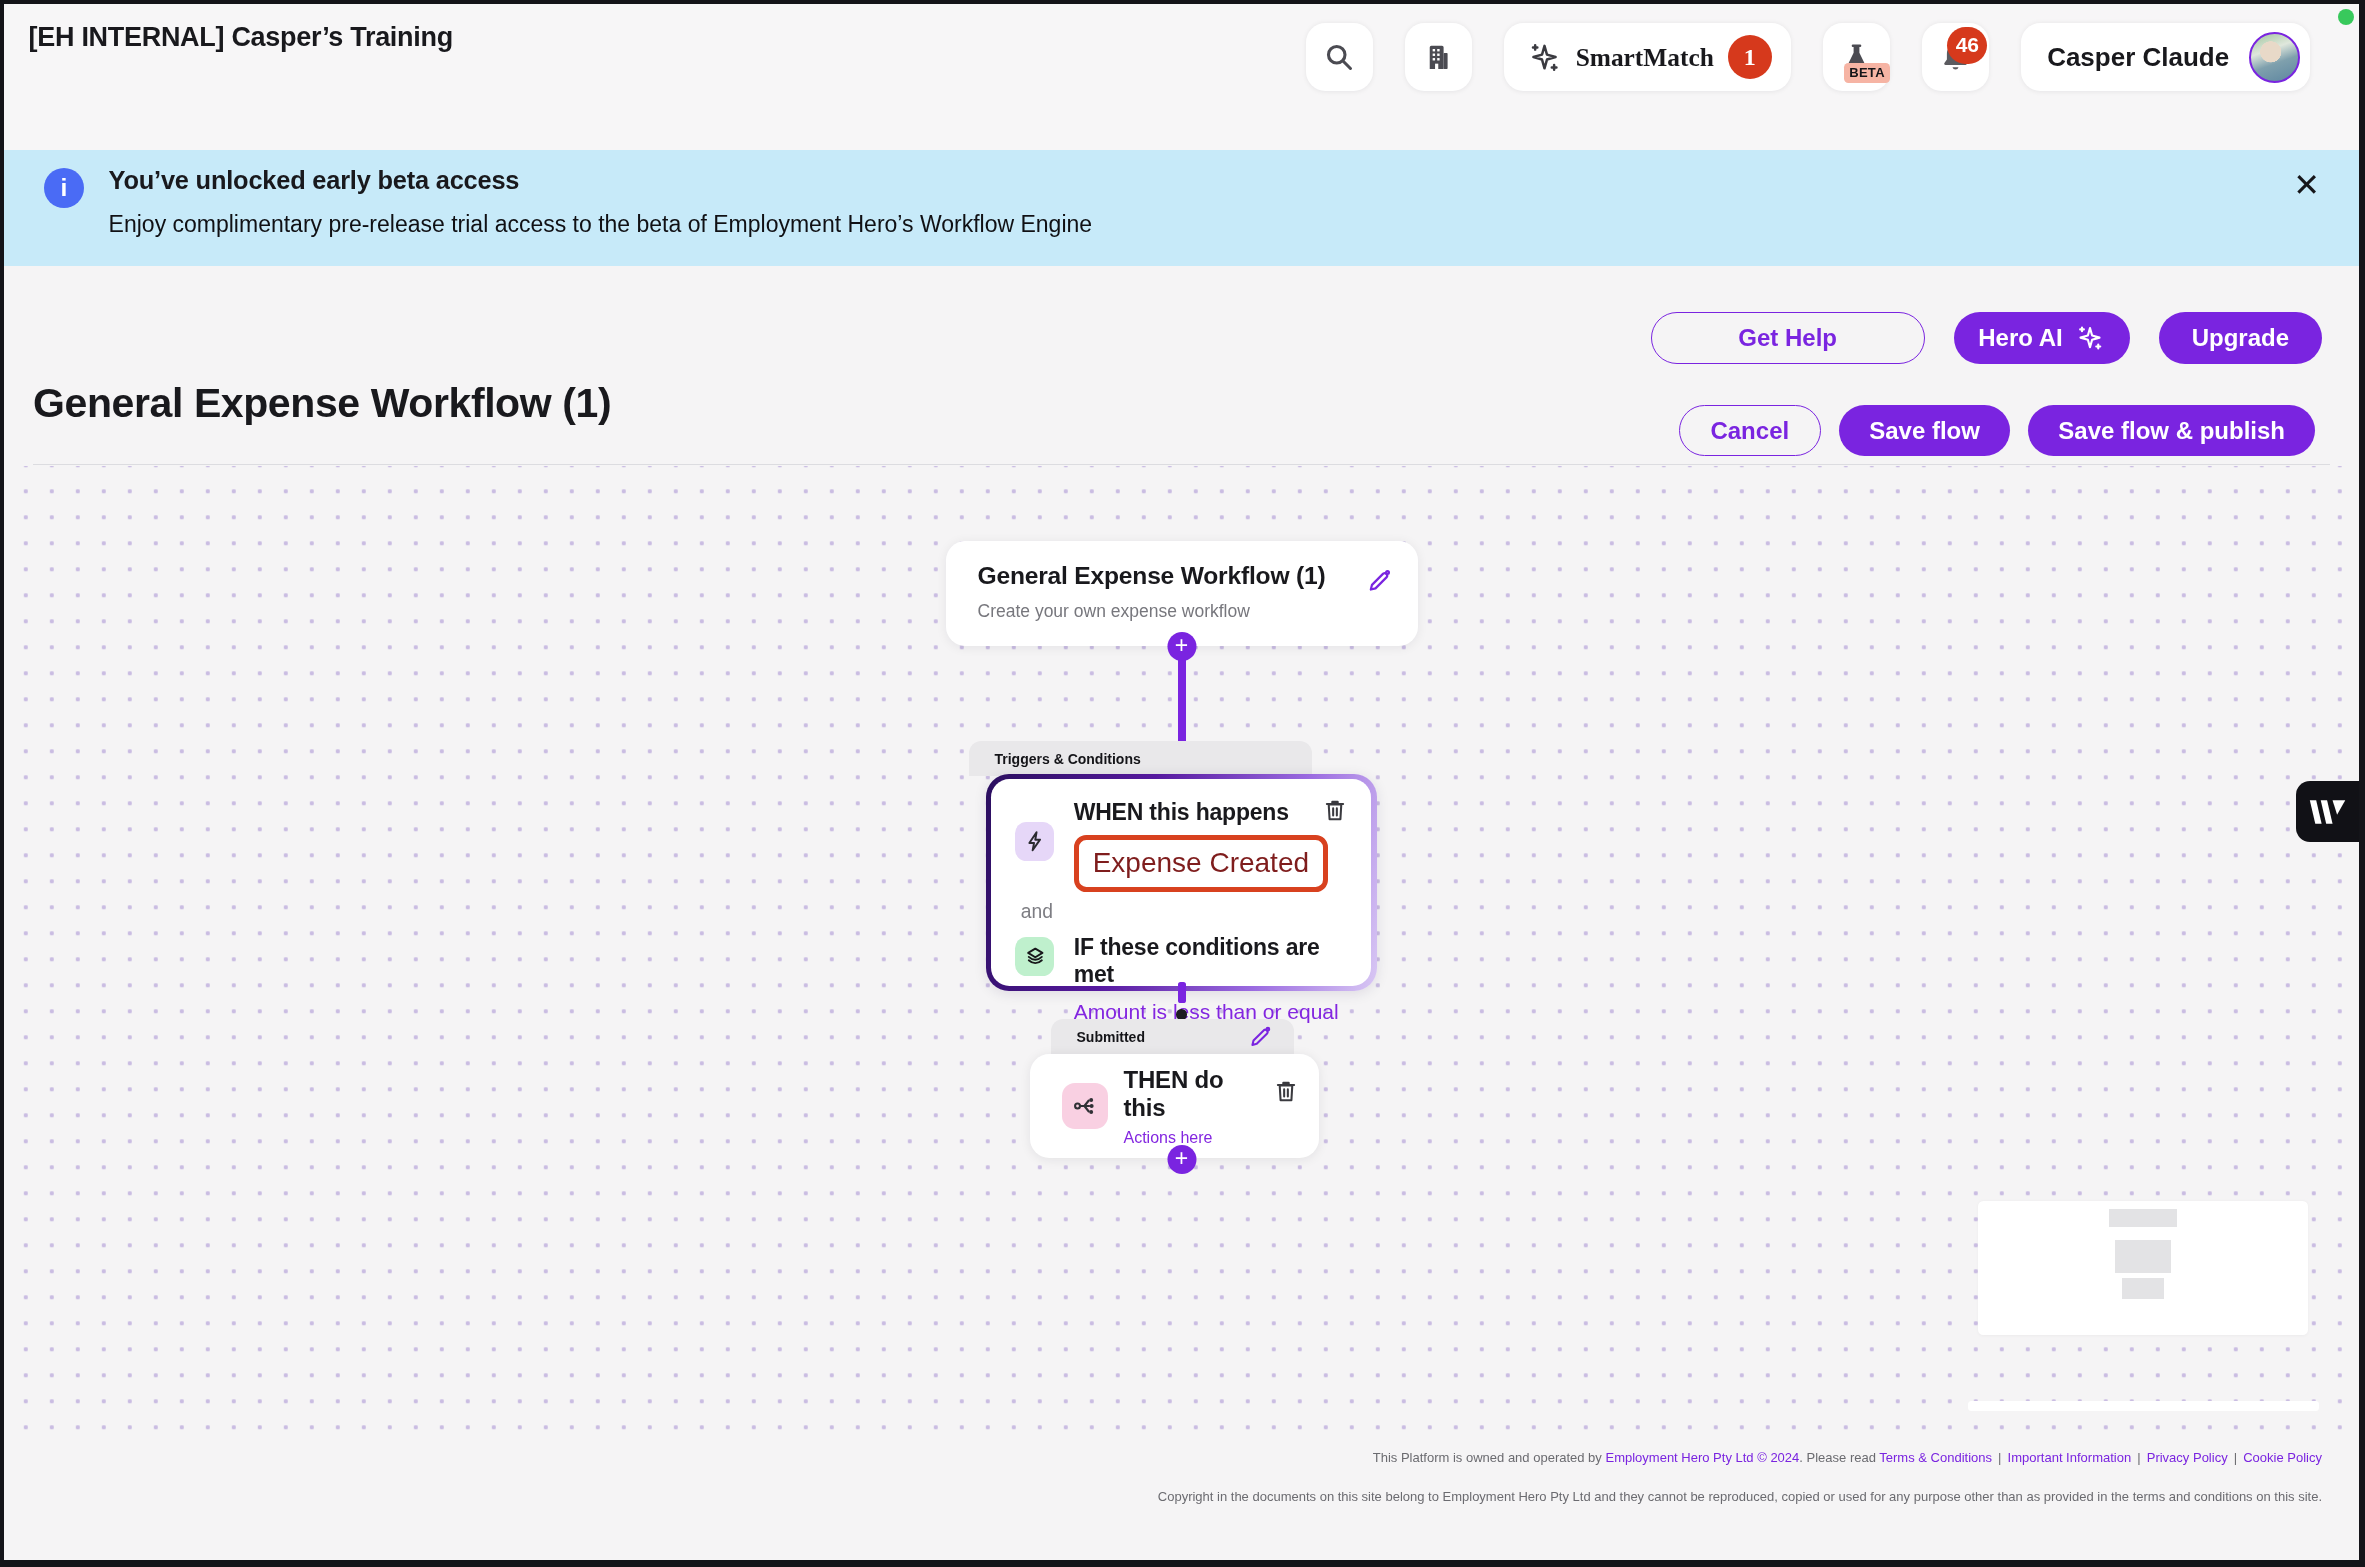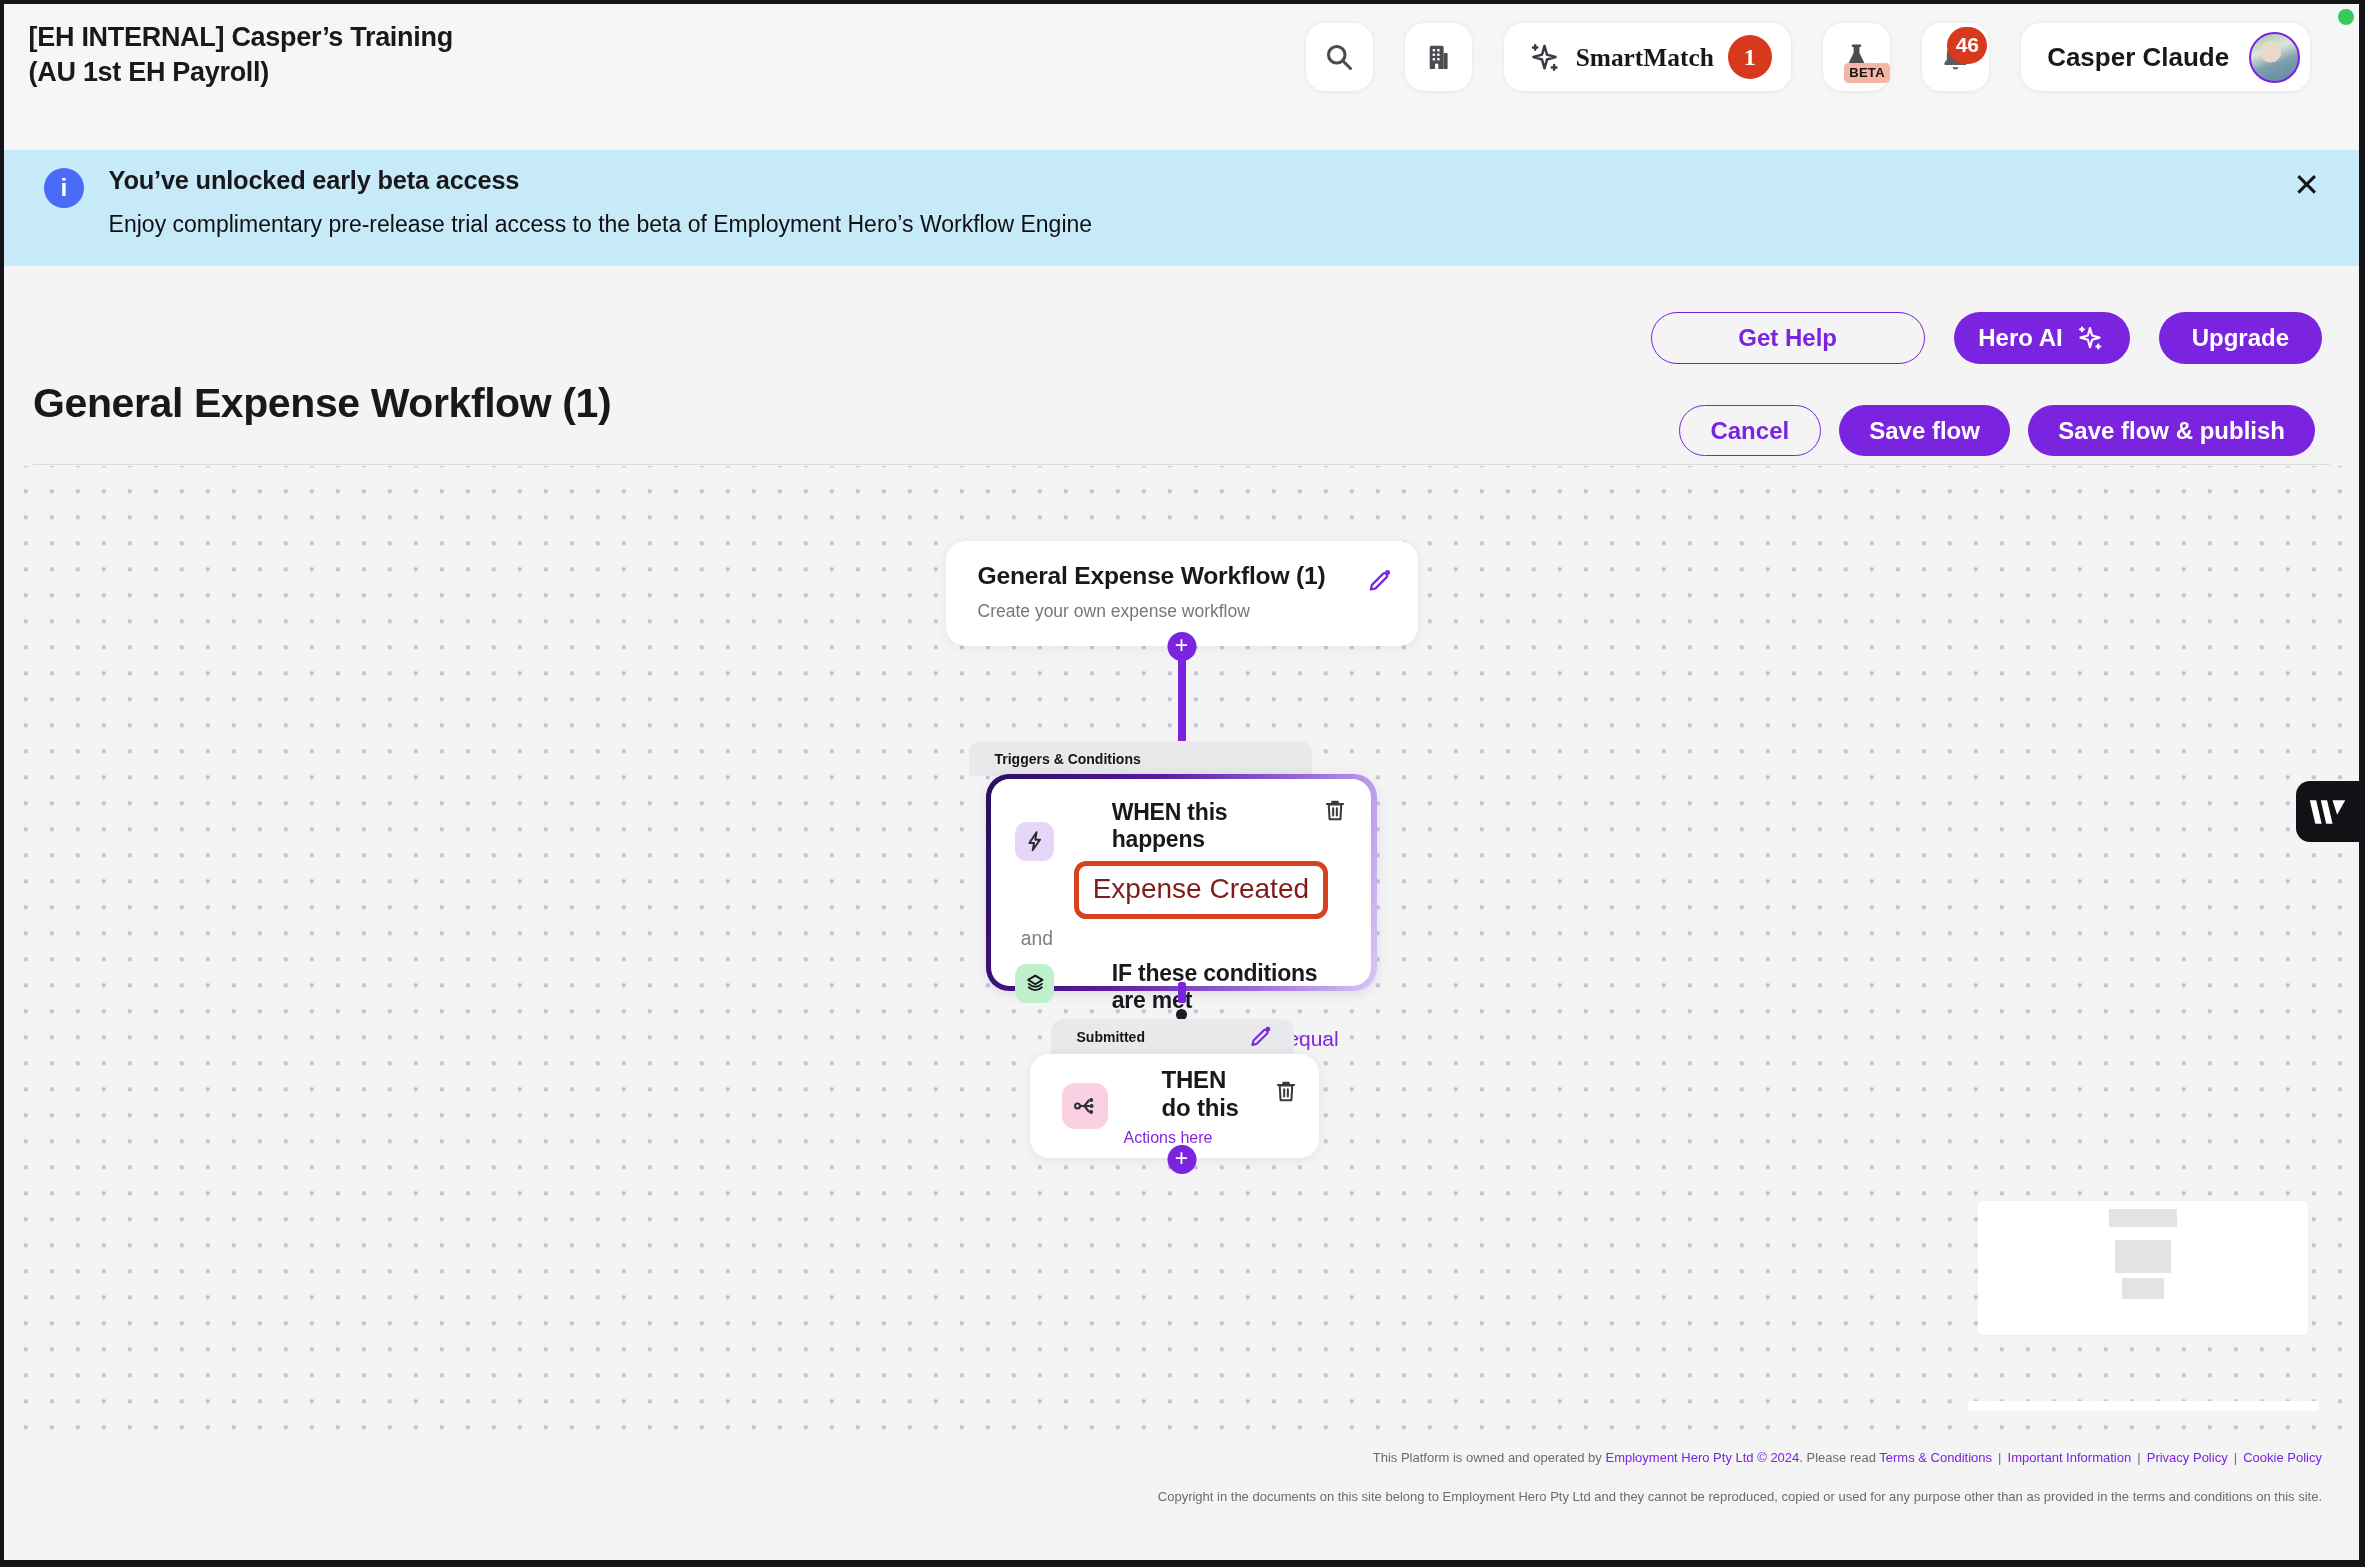--- a/index.html
+++ b/index.html
@@ -188,21 +188,21 @@
     padding: 19.3px 23px 0 24.6px;
   }
   .t-row { display: flex; align-items: flex-start; gap: 19.3px; }
   .node-icon {
     flex: 0 0 auto; width: 39px; height: 39px; border-radius: 11.4px;
     display: flex; align-items: center; justify-content: center;
   }
   .icon-lavender { background: #e6d7f8; margin-top: 23px; }
   .icon-mint { background: #bff0cd; margin-top: 3.5px; }
   .icon-pink { background: #f9d0e2; width: 46px; height: 46px; border-radius: 13px; }
-  .t-heading { font-size: 23px; font-weight: 800; letter-spacing: -0.2px; margin-left: 38px; }
+  .t-heading { font-size: 23px; font-weight: 800; letter-spacing: -0.2px; }
   .when-head-row { display: flex; align-items: flex-start; justify-content: space-between; }
   .trash-btn { background: none; border: none; cursor: pointer; margin-top: -1.8px; }
   .highlight-box {
     display: inline-block; margin-top: 8.8px;
     border: 5.3px solid #d8411f; border-radius: 12.3px;
     padding: 7px 14px 8.8px 14px;
     background: #ffffff;
   }
   .node-link { font-size: 28px; color: #7f1d1d; }
   .and-label { font-size: 19.3px; color: #7d7d83; margin: 8.8px 0 10.5px 5.3px; }
@@ -255,21 +255,20 @@
 </head>
 <body>
 
 <div class="frame">
 
   <span class="status-dot"></span>
 
   <header class="topbar">
     <div class="app-title">
       <div>[EH INTERNAL] Casper’s Training</div>
-      <div>(AU 1st EH Payroll)</div>
     </div>
     <div class="top-actions">
       <button class="icon-btn">
         <svg width="32" height="32" viewBox="0 0 24 24" fill="none" stroke="#4b4b52" stroke-width="2.3" stroke-linecap="round">
           <circle cx="10.3" cy="10.3" r="6.2"></circle>
           <line x1="15" y1="15" x2="20.6" y2="20.6"></line>
         </svg>
       </button>
       <button class="icon-btn">
         <svg width="32" height="32" viewBox="0 0 24 24" fill="#4b4b52">

